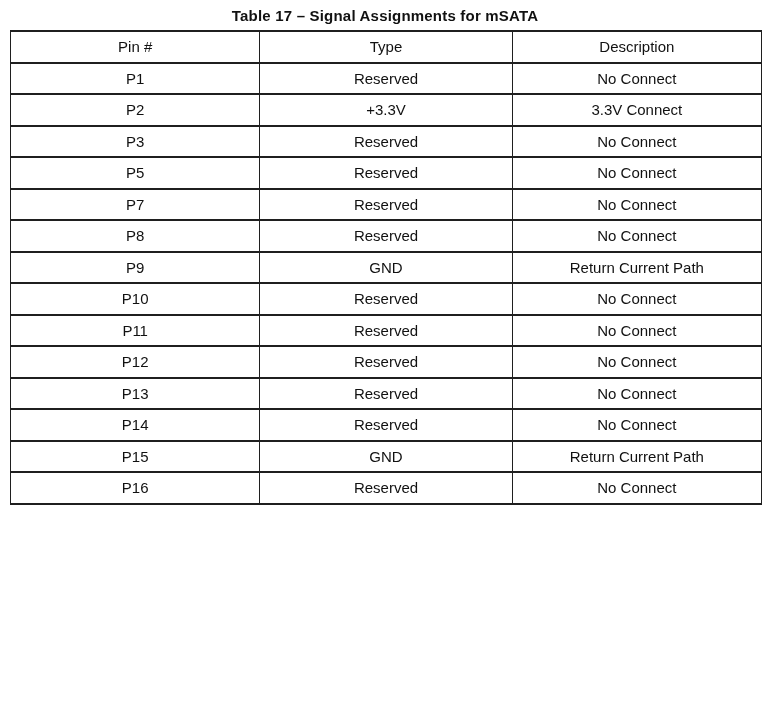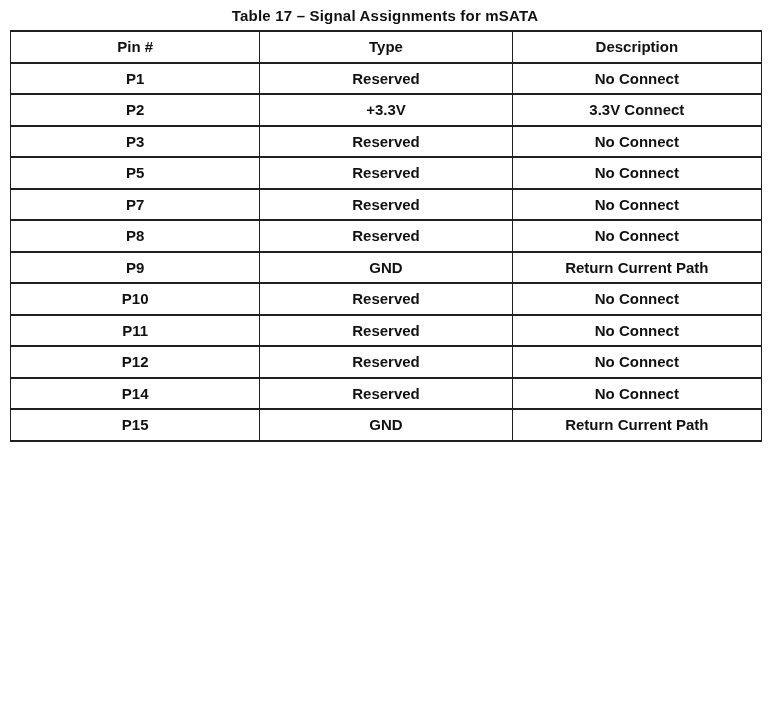--- a/index.html
+++ b/index.html
@@ -31,21 +31,21 @@
     table-layout: fixed;
     margin-left: 10px;
     width: 752px;
   }
   table.signal-table th,
   table.signal-table td {
     border-left: 1px solid #1f1f1f;
     border-right: 1px solid #1f1f1f;
     border-top: 2px solid #1f1f1f;
     border-bottom: 2px solid #1f1f1f;
-    font-weight: bold;
+    font-weight: normal;
     font-size: 15px;
     color: #111111;
     text-align: center;
     vertical-align: middle;
     height: 31.5px;
     padding: 0 4px;
     box-sizing: border-box;
     white-space: nowrap;
     overflow: hidden;
   }
@@ -117,24 +117,34 @@
     <td>P11</td>
     <td>Reserved</td>
     <td>No Connect</td>
   </tr>
         <tr>
     <td>P12</td>
     <td>Reserved</td>
     <td>No Connect</td>
   </tr>
         <tr>
+    <td>P13</td>
+    <td>Reserved</td>
+    <td>No Connect</td>
+  </tr>
+        <tr>
     <td>P14</td>
     <td>Reserved</td>
     <td>No Connect</td>
   </tr>
         <tr>
     <td>P15</td>
     <td>GND</td>
     <td>Return Current Path</td>
   </tr>
+        <tr>
+    <td>P16</td>
+    <td>Reserved</td>
+    <td>No Connect</td>
+  </tr>
       </tbody>
   </table>
 </div>
 
 </body></html>

